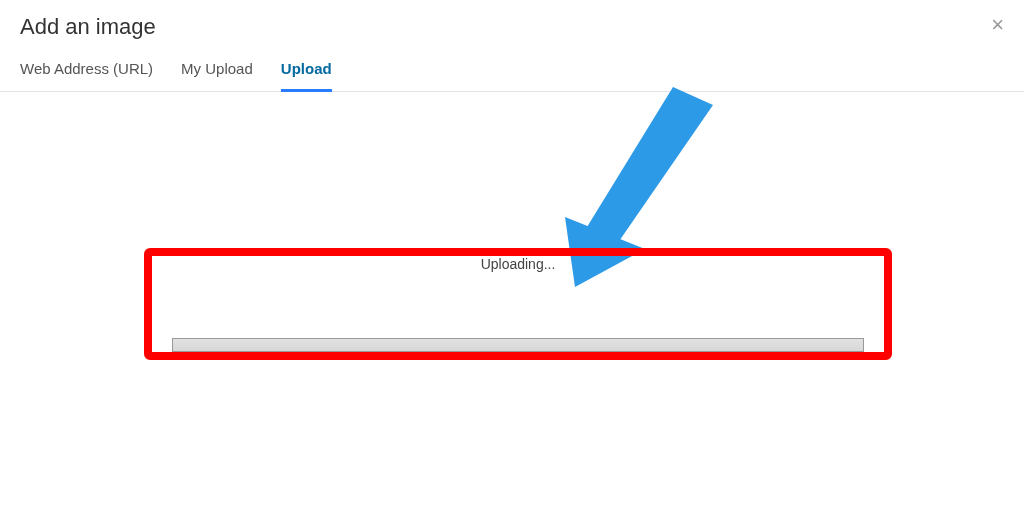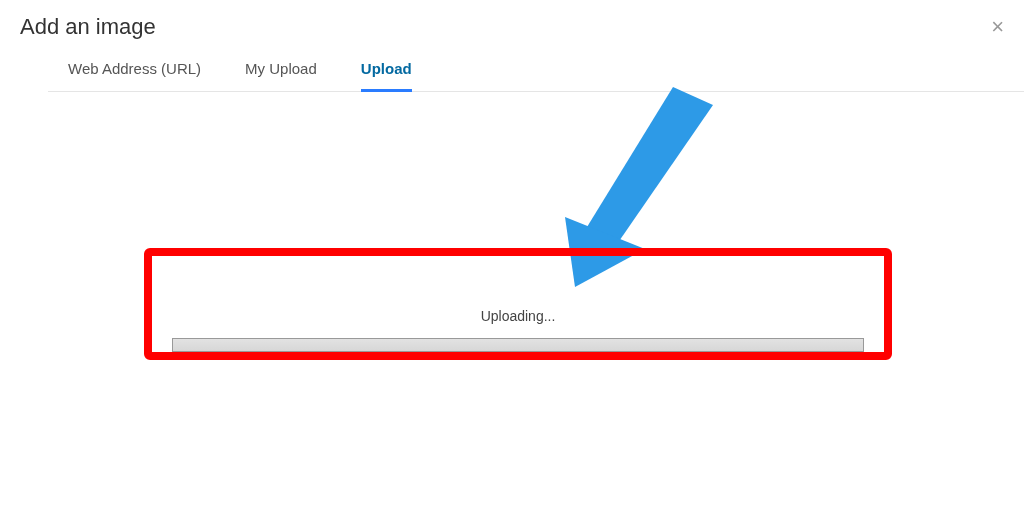--- a/index.html
+++ b/index.html
@@ -8,40 +8,39 @@
       width: 1024px;
       height: 517px;
       background: #fff;
       position: relative;
       overflow: hidden;
     }
     .header {
       padding: 14px 20px 8px 20px;
       display: flex;
       justify-content: space-between;
-      align-items: center;
+      align-items: flex-start;
     }
     .title {
       font-size: 22px;
       font-weight: 400;
       color: #333;
     }
     .close {
       font-size: 22px;
       color: #999;
       cursor: pointer;
       line-height: 1;
       font-weight: normal;
     }
     .tabs {
       display: flex;
-      gap: 44px;
+      gap: 28px;
       padding: 12px 20px 0 20px;
       border-bottom: 1px solid #e5e5e5;
-      margin-left: 48px;
     }
     .tab {
       font-size: 15px;
       color: #555;
       padding-bottom: 14px;
       cursor: pointer;
       position: relative;
     }
     .tab.active {
       color: #0369a1;
@@ -65,21 +64,21 @@
       position: absolute;
       left: 144px;
       top: 156px;
       width: 748px;
       height: 112px;
       border: 8px solid #ff0000;
       border-radius: 6px;
       display: flex;
       flex-direction: column;
       align-items: center;
-      justify-content: flex-end;
+      justify-content: space-between;
       gap: 14px;
     }
     .upload-text {
       font-size: 14px;
       color: #444;
     }
     .progress-bar {
       width: 692px;
       height: 14px;
       border: 1px solid #999;

